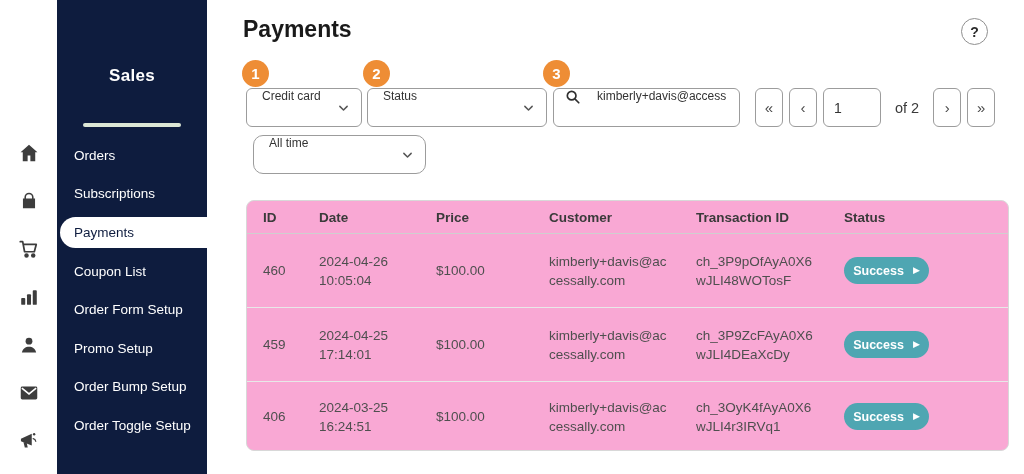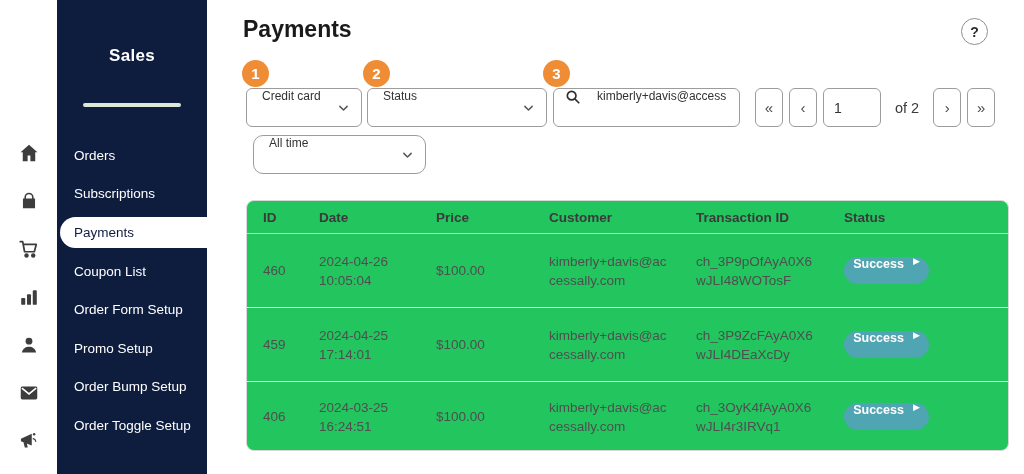--- a/index.html
+++ b/index.html
@@ -8,21 +8,21 @@
   .screen { position:relative; width:1024px; height:474px; background:#fff; overflow:hidden; }
 
   
   .icon-rail { position:absolute; left:0; top:0; width:57px; height:100%; background:#fff;
                display:flex; flex-direction:column; align-items:center; padding-top:144px; gap:26px; }
   .rail-btn { width:24px; height:22px; display:flex; align-items:center; justify-content:center; cursor:pointer; }
   .rail-btn svg { width:22px; height:22px; }
 
   
   .sidebar { position:absolute; left:57px; top:0; width:150px; height:100%; background:#0E1C3E; }
-  .sidebar-title { padding-top:46px; text-align:center; color:#fff; font-size:17px; font-weight:700; letter-spacing:.3px; }
+  .sidebar-title { padding-top:66px; text-align:center; color:#fff; font-size:17px; font-weight:700; letter-spacing:.3px; }
   .sidebar-divider { width:98px; height:4px; background:#DCE7D6; border-radius:2px; margin:37px auto 0; }
   .sidebar-nav { position:absolute; top:136px; left:0; right:0; }
   .nav-item { height:38.6px; display:flex; align-items:center; padding-left:17px;
               color:#fff; font-size:13.5px; font-weight:500; cursor:pointer; white-space:nowrap; }
   .nav-item.active { height:30.6px; margin:4px 0 4px 3px; padding-left:14px; background:#fff;
                      color:#0E1C3E; border-radius:17px 0 0 17px; font-weight:500; }
 
   
   .main { position:absolute; left:207px; top:0; right:0; bottom:0; background:#fff; }
   .page-title { position:absolute; left:36px; top:16px; font-size:23px; font-weight:700; color:#1A1A1A; }
@@ -47,29 +47,29 @@
 
   .pagination { position:absolute; left:548px; top:88px; display:flex; align-items:center; gap:6px; }
   .pg-btn { width:28px; height:39px; border:1px solid #9C9C9C; border-radius:6px; background:#fff;
             display:flex; align-items:center; justify-content:center; font-size:15px; color:#4A4A4A; cursor:pointer; }
   .pg-input { width:58px; height:39px; border:1px solid #9C9C9C; border-radius:6px; font-size:14px; color:#333;
               padding-left:10px; font-family:inherit; }
   .pg-of { font-size:14.5px; color:#3A3A3A; margin:0 8px; white-space:nowrap; }
 
   
   .table-card { position:absolute; left:39px; top:200px; width:763px; height:251px;
-                border:1px solid #D8D8D8; border-radius:8px; background:#22c55e; overflow:hidden; }
+                border:1px solid #D8D8D8; border-radius:8px; background:#f9a8d4; overflow:hidden; }
   .thead, .trow { display:grid; grid-template-columns:56px 117px 113px 147px 148px 1fr;
                   align-items:center; padding-left:16px; }
   .thead { height:33px; border-bottom:1px solid #CFCFCF; font-size:13.5px; font-weight:700; color:#3A3A3A; }
   .trow { height:74px; border-bottom:1px solid #E8E8E8; font-size:13.5px; color:#4F4F4F; }
   .trow:last-child { height:69px; border-bottom:none; }
   .cell2 { line-height:19px; }
   .status-pill { width:85px; height:27px; border-radius:14px; background:#4FA6B2; color:#fff;
-                 display:flex; align-items:flex-start; justify-content:center; gap:9px;
+                 display:flex; align-items:center; justify-content:center; gap:9px;
                  font-size:12.5px; font-weight:700; cursor:pointer; }
   .status-pill .arrow { font-size:9px; line-height:1; }
 </style>
 </head>
 <body>
 
 <div class="screen">
 
   <div class="icon-rail">
     <div class="rail-btn">

